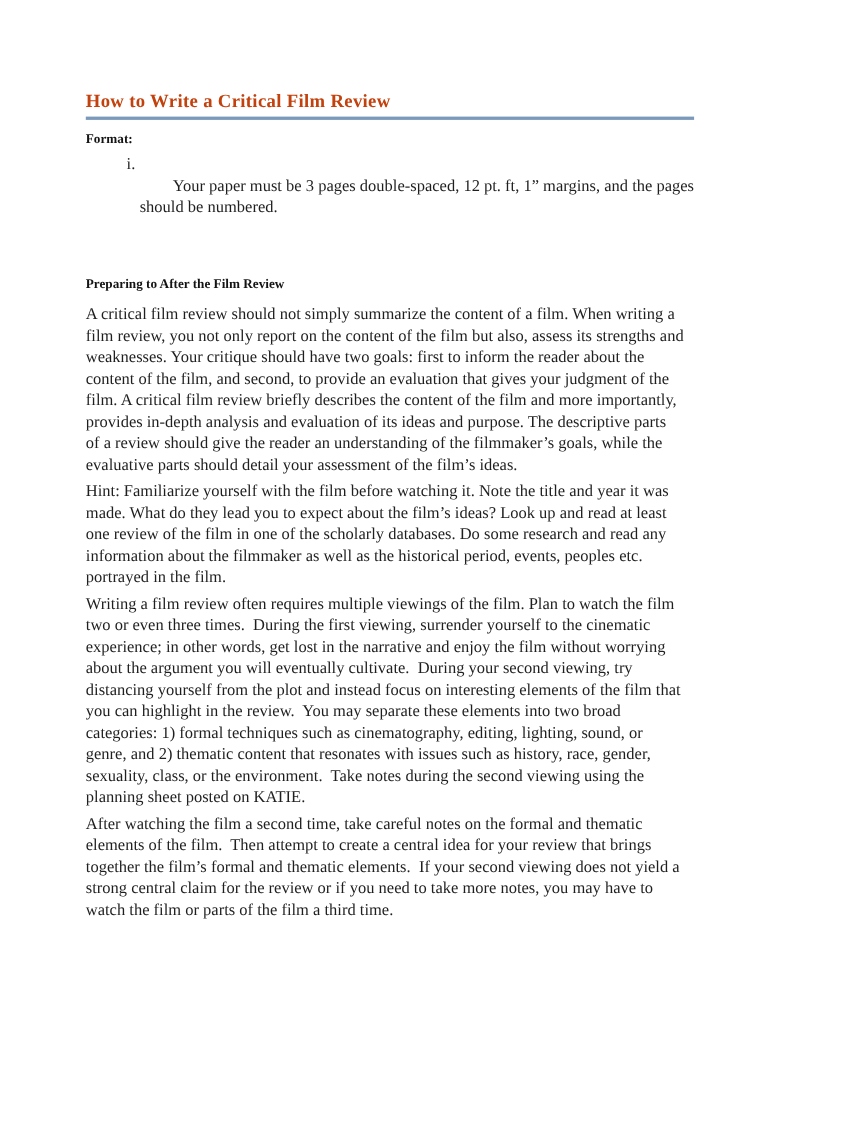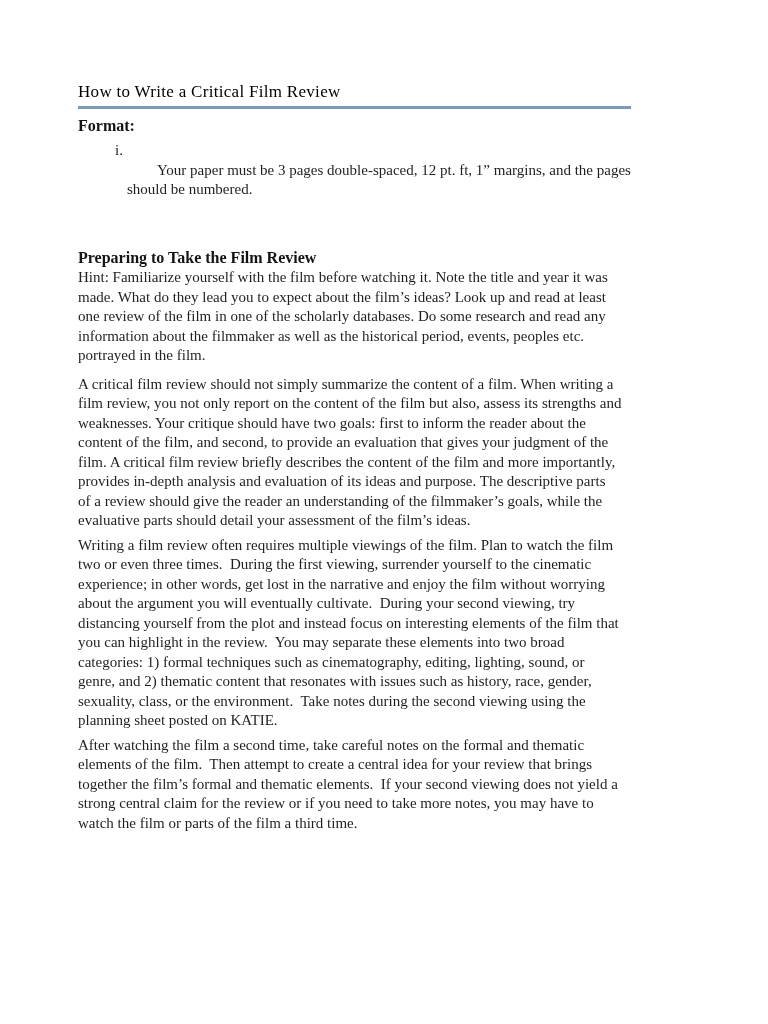--- a/index.html
+++ b/index.html
@@ -18,32 +18,33 @@
   }
   .content {
     position: absolute;
     left: 78px;
     top: 82px;
     width: 622px;
   }
   .doc-title {
     font-size: 17px;
     line-height: 20px;
-    color: #000000;
+    color: #c2410c;
     letter-spacing: 0.3px;
+    font-weight: bold;
   }
   .title-rule {
     width: 553px;
     height: 3px;
     background: #7b99bb;
     margin-top: 4px;
   }
   .section-heading {
     font-weight: bold;
-    font-size: 16px;
+    font-size: 12px;
     line-height: 20px;
     color: #141414;
   }
   .format-heading {
     margin-top: 7px;
   }
   .format-list {
     margin-top: 5px;
   }
   .list-item {
@@ -90,36 +91,36 @@
 
     <div class="section-heading format-heading">Format:</div>
 
     <div class="format-list">
       <div class="list-item">
         <span class="list-marker">i.</span><span>Your paper must be 3 pages double-spaced, 12 pt. ft, 1” margins, and the pages
 should be numbered.</span>
       </div>
     </div>
 
-    <div class="section-heading preparing-heading">Preparing to Take the Film Review</div>
-
-    <p class="body-para">Hint: Familiarize yourself with the film before watching it. Note the title and year it was
-made. What do they lead you to expect about the film’s ideas? Look up and read at least
-one review of the film in one of the scholarly databases. Do some research and read any
-information about the filmmaker as well as the historical period, events, peoples etc.
-portrayed in the film.</p>
+    <div class="section-heading preparing-heading">Preparing to After the Film Review</div>
 
     <p class="body-para first-para">A critical film review should not simply summarize the content of a film. When writing a
 film review, you not only report on the content of the film but also, assess its strengths and
 weaknesses. Your critique should have two goals: first to inform the reader about the
 content of the film, and second, to provide an evaluation that gives your judgment of the
 film. A critical film review briefly describes the content of the film and more importantly,
 provides in-depth analysis and evaluation of its ideas and purpose. The descriptive parts
 of a review should give the reader an understanding of the filmmaker’s goals, while the
 evaluative parts should detail your assessment of the film’s ideas.</p>
+
+    <p class="body-para">Hint: Familiarize yourself with the film before watching it. Note the title and year it was
+made. What do they lead you to expect about the film’s ideas? Look up and read at least
+one review of the film in one of the scholarly databases. Do some research and read any
+information about the filmmaker as well as the historical period, events, peoples etc.
+portrayed in the film.</p>
 
     <p class="body-para">Writing a film review often requires multiple viewings of the film. Plan to watch the film
 two or even three times.  During the first viewing, surrender yourself to the cinematic
 experience; in other words, get lost in the narrative and enjoy the film without worrying
 about the argument you will eventually cultivate.  During your second viewing, try
 distancing yourself from the plot and instead focus on interesting elements of the film that
 you can highlight in the review.  You may separate these elements into two broad
 categories: 1) formal techniques such as cinematography, editing, lighting, sound, or
 genre, and 2) thematic content that resonates with issues such as history, race, gender,
 sexuality, class, or the environment.  Take notes during the second viewing using the

